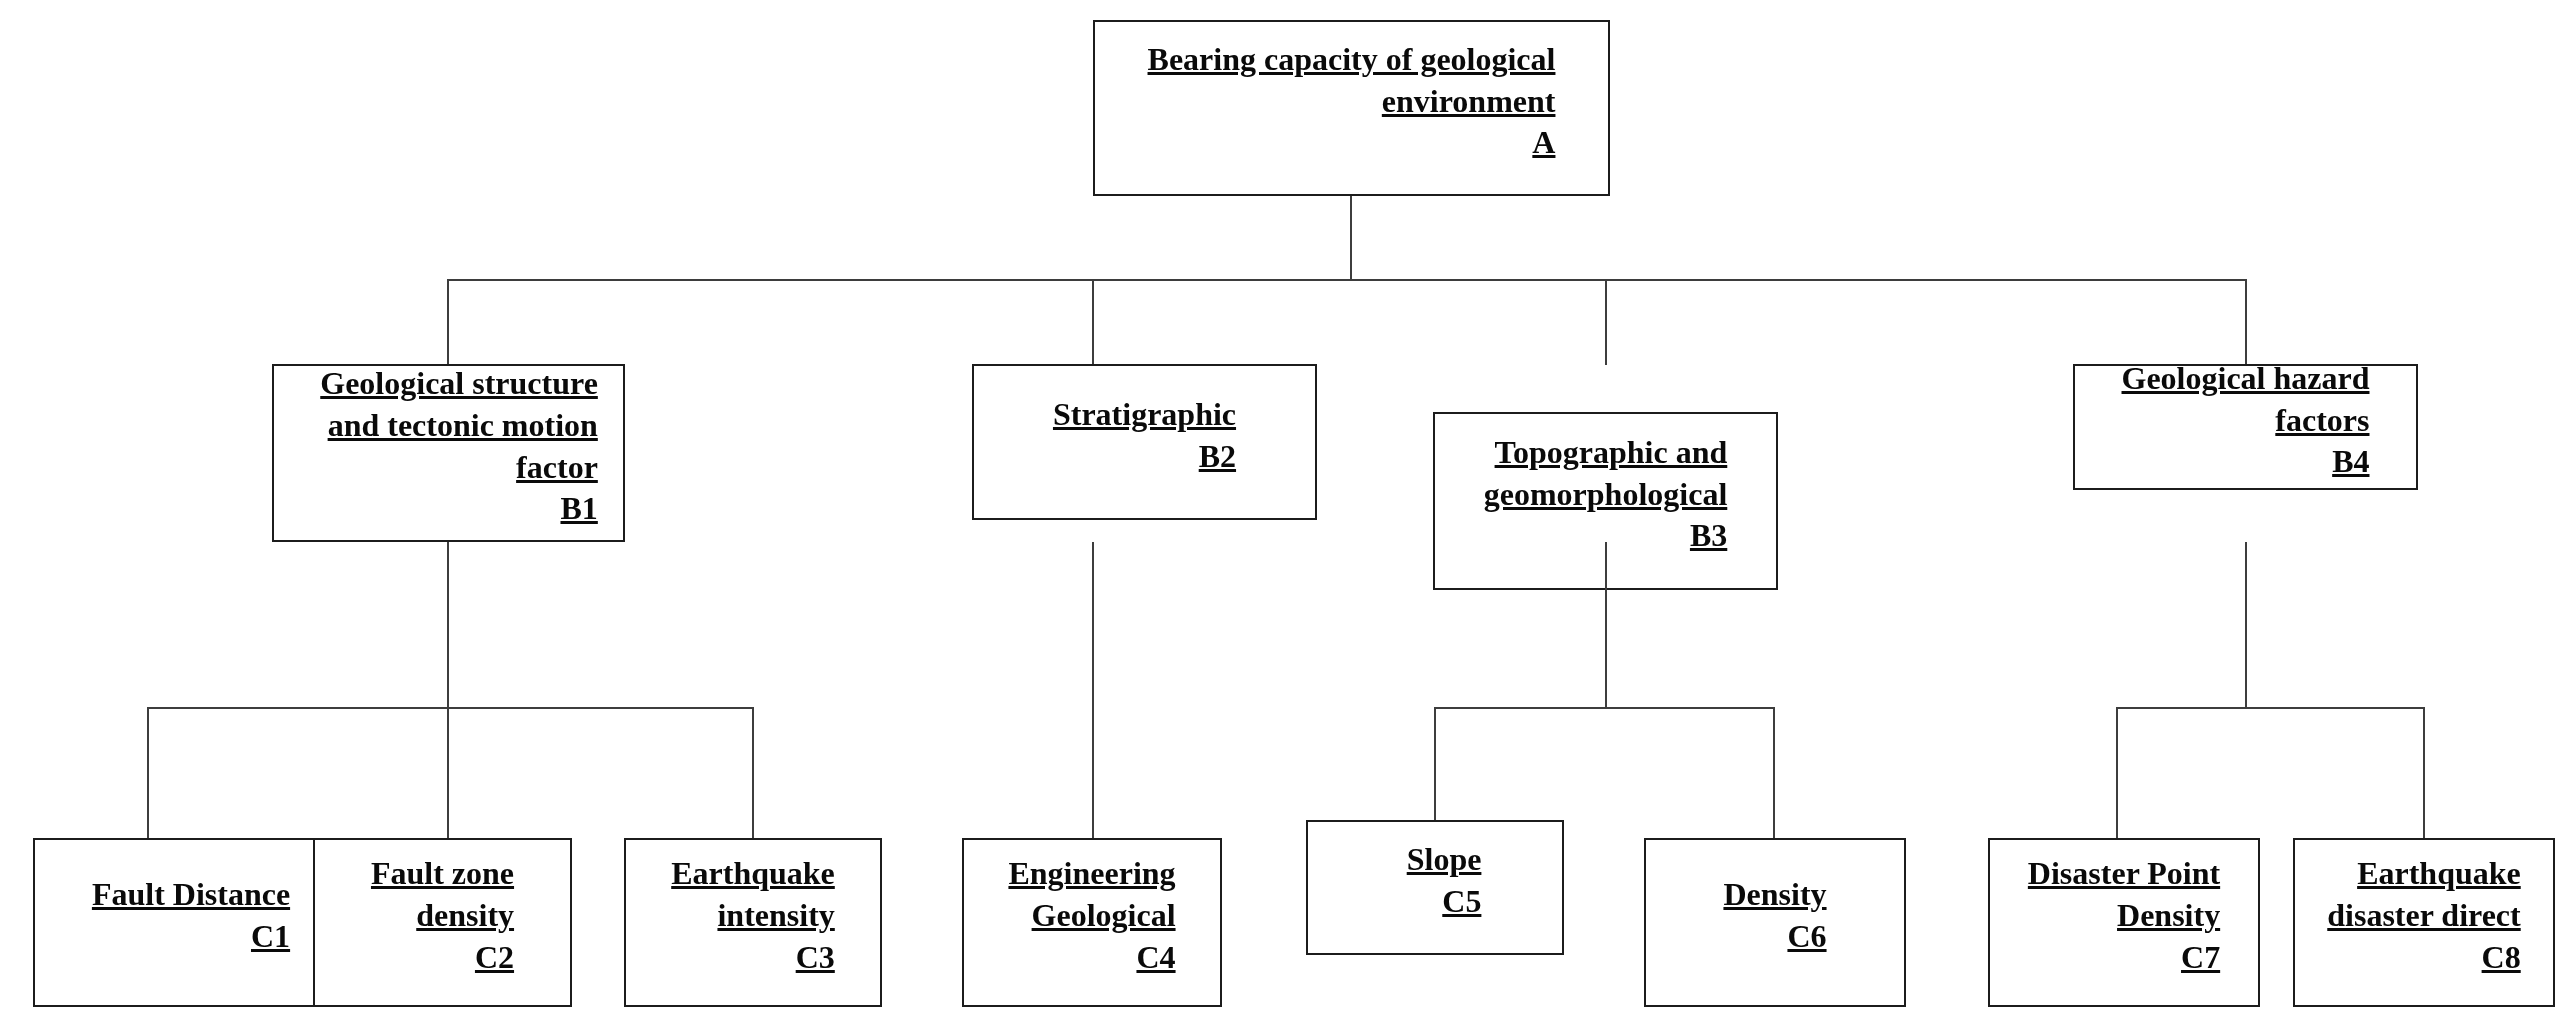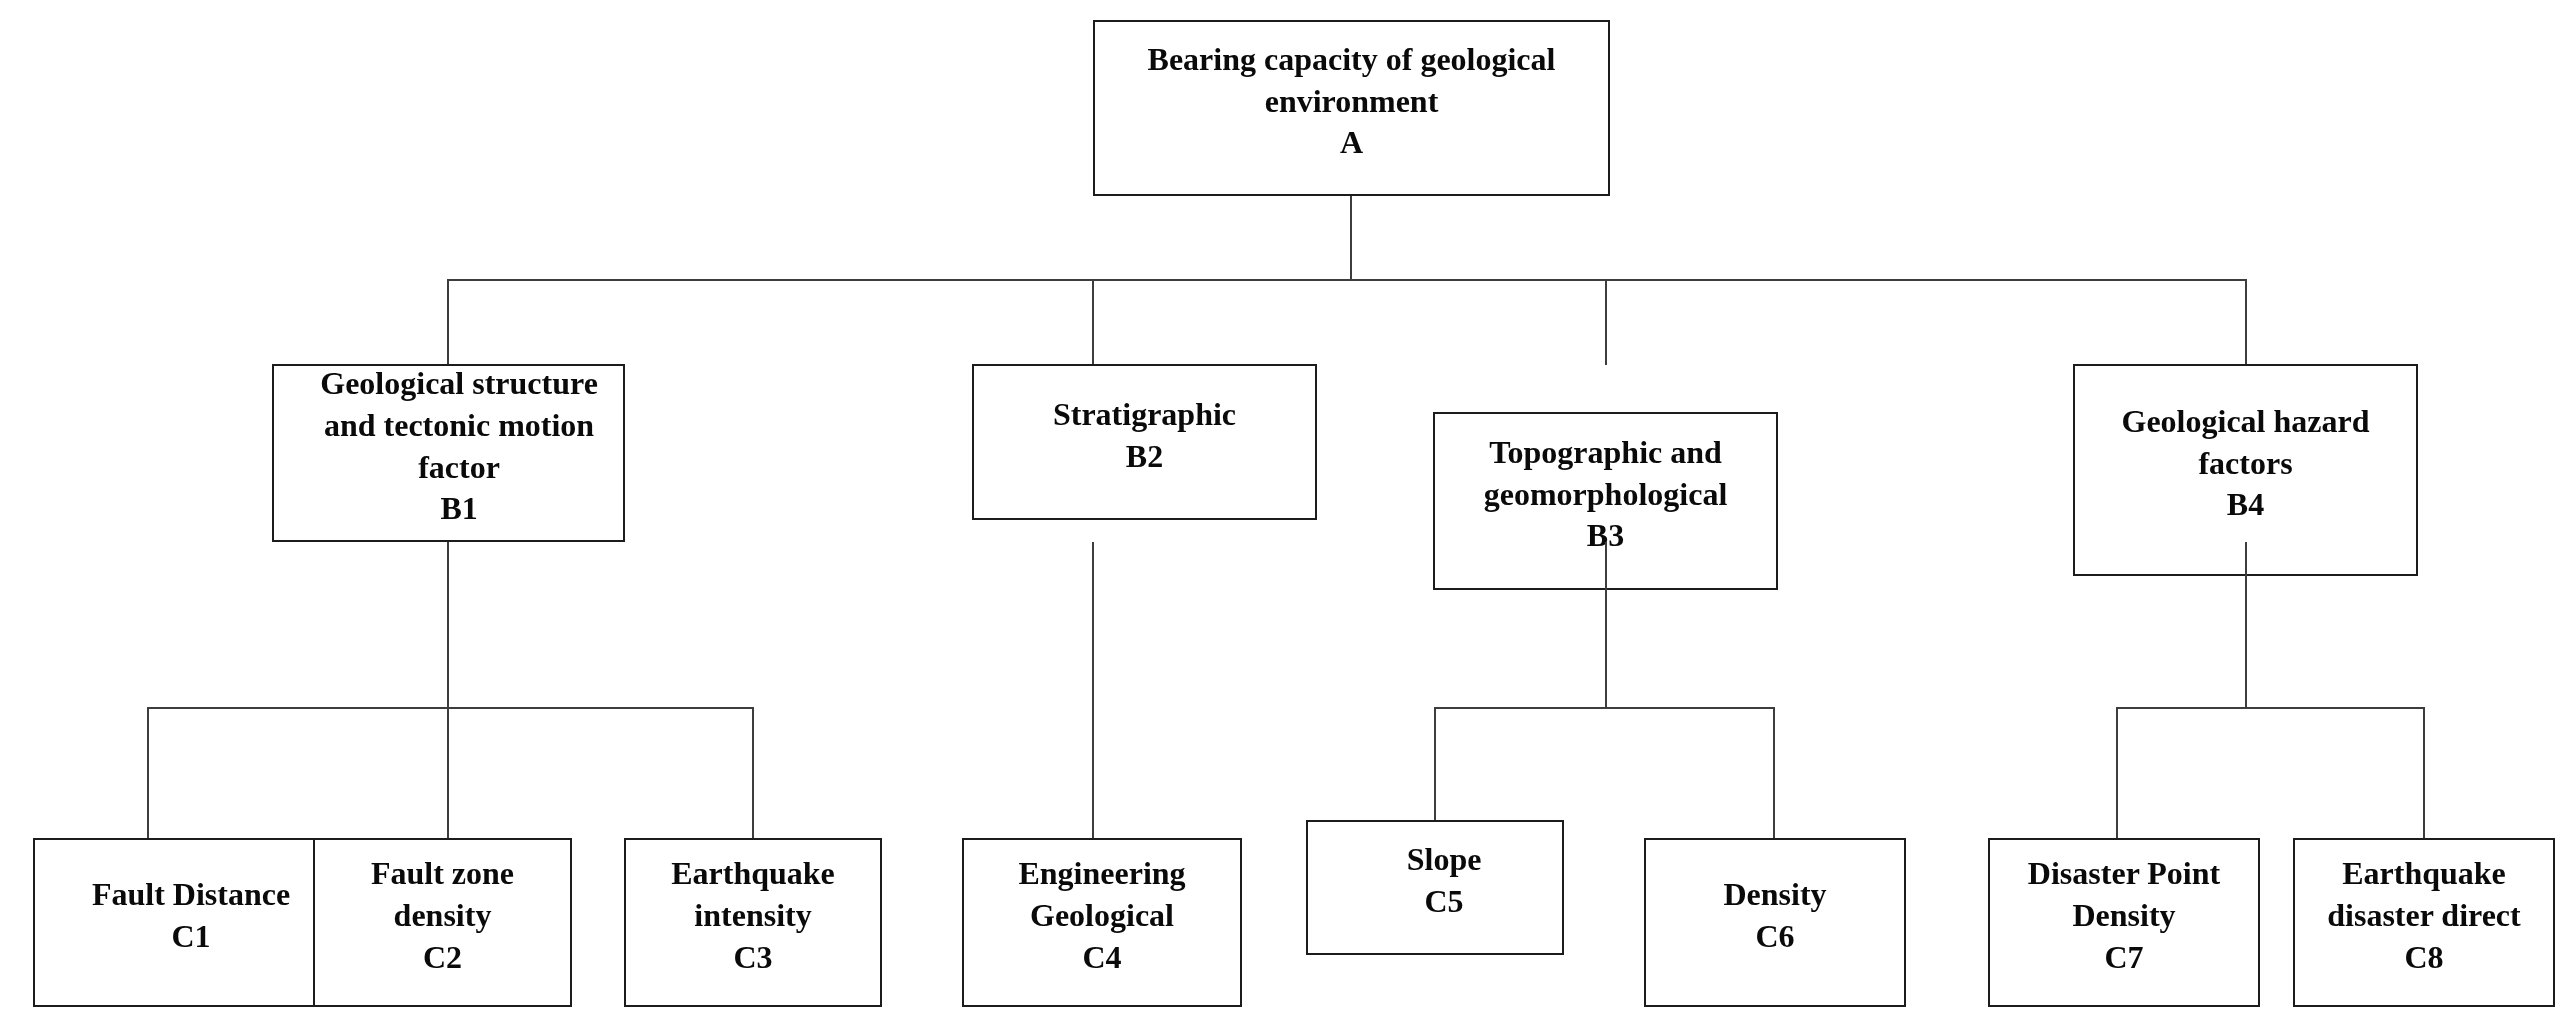--- a/index.html
+++ b/index.html
@@ -22,22 +22,23 @@
     display: flex;
     align-items: center;
     justify-content: center;
     padding: 0 2.9px 13px 2.9px;
   }
   .node .label {
     font-weight: bold;
     font-size: 32px;
     line-height: 1.31;
     color: #0a0a0a;
-    text-align: center;
+    text-align: right;
     white-space: pre-line;
+    text-decoration: underline;
   }
   .vline {
     position: absolute;
     width: 1.5px;
     background: #3d3d3d;
   }
   .hline {
     position: absolute;
     height: 2.2px;
     background: #3d3d3d;
@@ -69,21 +70,21 @@
   </div>
   <div class="node" style="left:972px; top:364px; width:345px; height:156px;">
     <div class="label">Stratigraphic
 B2</div>
   </div>
   <div class="node" style="left:1433px; top:364px; width:345px; height:178px;margin-top:48px;">
     <div class="label">Topographic and
 geomorphological
 B3</div>
   </div>
-  <div class="node" style="left:2073px; top:364px; width:345px; height:212px;">
+  <div class="node" style="left:2073px; top:364px; width:345px; height:126px;">
     <div class="label">Geological hazard
 factors
 B4</div>
   </div>
 
   <div class="vline" style="left:447px; top:542px; height:296px;"></div>
   <div class="hline" style="left:147px; top:707px; width:607px;"></div>
   <div class="vline" style="left:147px; top:707px; height:131px;"></div>
   <div class="vline" style="left:752px; top:707px; height:131px;"></div>
 
@@ -106,21 +107,21 @@
   <div class="node" style="left:313px; top:838px; width:259px; height:169px;">
     <div class="label">Fault zone
 density
 C2</div>
   </div>
   <div class="node" style="left:624px; top:838px; width:258px; height:169px;">
     <div class="label">Earthquake
 intensity
 C3</div>
   </div>
-  <div class="node" style="left:962px; top:838px; width:280px; height:169px;">
+  <div class="node" style="left:962px; top:838px; width:260px; height:169px;">
     <div class="label">Engineering
 Geological
 C4</div>
   </div>
   <div class="node" style="left:1306px; top:820px; width:258px; height:135px;padding-left:21px;">
     <div class="label">Slope
 C5</div>
   </div>
   <div class="node" style="left:1644px; top:838px; width:262px; height:169px;">
     <div class="label">Density

